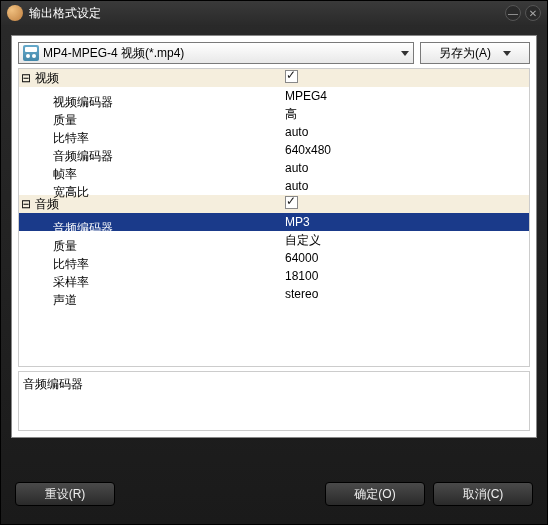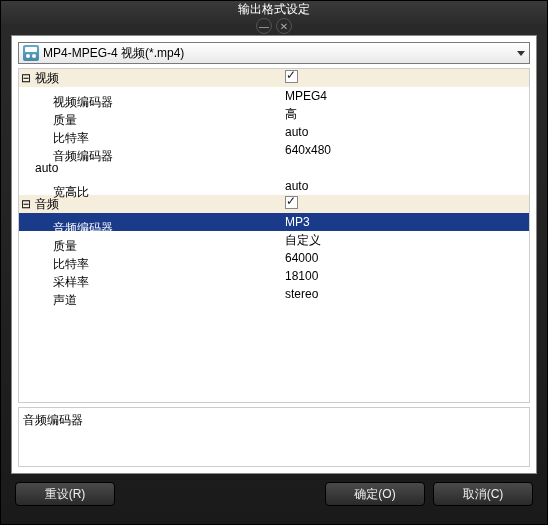--- a/index.html
+++ b/index.html
@@ -1,18 +1,18 @@
 <!DOCTYPE html>
 <html><head>
 <meta charset="utf-8">
 <style>
 * { margin: 0; padding: 0; box-sizing: border-box; }
 body { font-family: "Microsoft YaHei", "SimSun", sans-serif; font-size: 12px; background: #1a1a1a; width: 548px; height: 525px; overflow: hidden; }
 .window { width: 548px; height: 525px; background: linear-gradient(#2a2a2a, #1a1a1a); border: 1px solid #000; }
-.titlebar { height: 24px; background: linear-gradient(#3a3a3a, #2a2a2a); display: flex; align-items: center; padding: 0 6px; color: #fff; flex-direction: column; }
+.titlebar { height: 24px; background: linear-gradient(#3a3a3a, #2a2a2a); display: flex; align-items: center; padding: 0 6px; color: #fff; }
 .titlebar .icon { width: 16px; height: 16px; background: radial-gradient(circle at 30% 30%, #f0c080, #c08040); border-radius: 50%; margin-right: 6px; }
 .titlebar .title { flex: 1; font-size: 12px; }
 .titlebar .btns { display: flex; gap: 4px; }
 .titlebar .wbtn { width: 16px; height: 16px; border: 1px solid #555; border-radius: 50%; background: #2a2a2a; display: flex; align-items: center; justify-content: center; color: #aaa; font-size: 10px; cursor: pointer; }
 .content { padding: 10px; height: calc(100% - 24px); display: flex; flex-direction: column; }
 .panel { background: #fff; border: 1px solid #888; flex: 1; display: flex; flex-direction: column; padding: 6px; }
 .toprow { display: flex; gap: 6px; margin-bottom: 4px; }
 .combo { flex: 1; height: 22px; border: 1px solid #7a7a7a; background: linear-gradient(#fff,#e8e8e8); display: flex; align-items: center; padding: 0 4px; position: relative; }
 .combo .cicon { width: 16px; height: 16px; background: linear-gradient(#6ac,#48a); border-radius: 2px; margin-right: 4px; position: relative; }
 .combo .cicon::before { content:""; position:absolute; inset:2px 2px auto 2px; height:5px; background:#fff; border-radius:1px; }
@@ -25,21 +25,21 @@
 .row { display: flex; height: 18px; align-items: center; border-bottom: 0px solid #eee; }
 .row.header { background: #f5eedd; font-weight: normal; }
 .row .exp { width: 14px; text-align: center; cursor: pointer; }
 .row .name { flex: 0 0 250px; padding-left: 2px; }
 .row .name.indent { padding-left: 20px; margin-top: 12px; }
 .row .val { flex: 1; padding-left: 2px; }
 .row.sel { background: #1a3a8a; color: #fff; }
 .ck { width: 13px; height: 13px; border: 1px solid #888; background: #fff; display: inline-block; position: relative; }
 .ck::after { content:"✓"; position:absolute; top:-3px; left:0; font-size:12px; color:#222; }
 .descbox { height: 60px; border: 1px solid #ccc; margin-top: 4px; padding: 4px; background: #fff; }
-.footer { height: 40px; display: flex; align-items: center; padding: 0 4px; gap: 8px; }
+.footer { height: 40px; display: flex; align-items: center; padding: 0 4px; gap: 8px; margin-top: 36px; }
 .fbtn { width: 100px; height: 24px; background: linear-gradient(#4a4a4a,#2a2a2a); border: 1px solid #000; border-radius: 4px; color: #eee; display: flex; align-items: center; justify-content: center; cursor: pointer; font-size: 12px; }
 .fspacer { flex: 1; }
 </style>
 </head>
 <body>
 
 <div class="window">
   <div class="titlebar">
     <div class="icon"></div>
     <div class="title">输出格式设定</div>
@@ -47,20 +47,24 @@
       <div class="wbtn">—</div>
       <div class="wbtn">✕</div>
     </div>
   </div>
   <div class="content">
     <div class="panel">
       <div class="toprow">
         <div class="combo">
           <div class="cicon"></div>
           <div class="ctext">MP4-MPEG-4 视频(*.mp4)</div>
+          <div class="carrow"></div>
+        </div>
+        <div class="savebtn">
+          <span>另存为(A)</span>
           <div class="carrow"></div>
         </div>
       </div>
       <div class="grid" id="grid">
           <div class="row header">
             <span class="exp">⊟</span>
             <span class="name">视频</span>
             <span class="val"><span class="ck"></span></span>
           </div>
           <div class="row">
@@ -78,20 +82,21 @@
             <span class="name indent">比特率</span>
             <span class="val">auto</span>
           </div>
           <div class="row">
             <span class="exp"></span>
             <span class="name indent">音频编码器</span>
             <span class="val">640x480</span>
           </div>
           <div class="row">
             <span class="exp"></span>
+            <span class="name indent">帧率</span>
             <span class="val">auto</span>
           </div>
           <div class="row">
             <span class="exp"></span>
             <span class="name indent">宽高比</span>
             <span class="val">auto</span>
           </div>
           <div class="row header">
             <span class="exp">⊟</span>
             <span class="name">音频</span>

